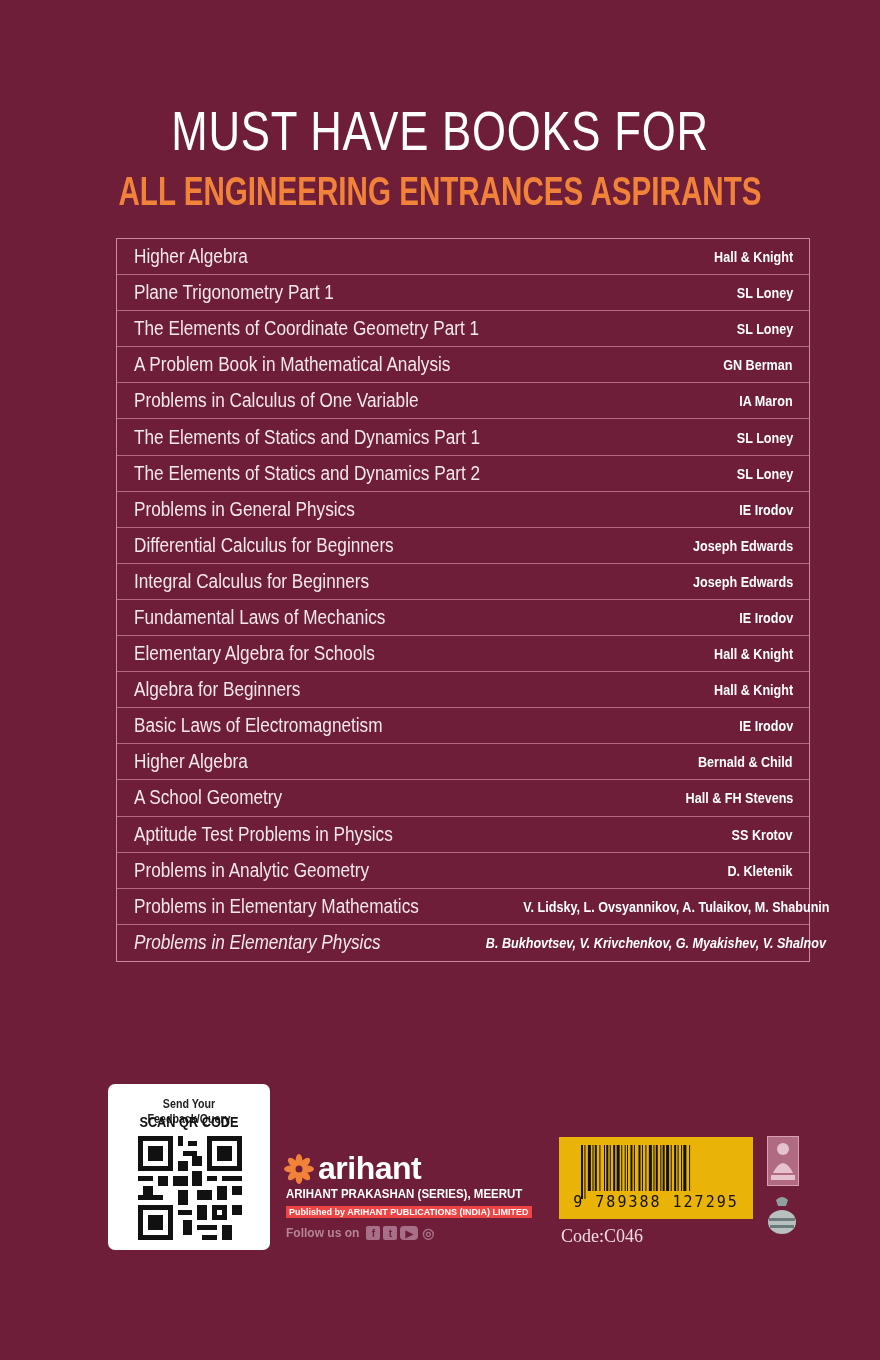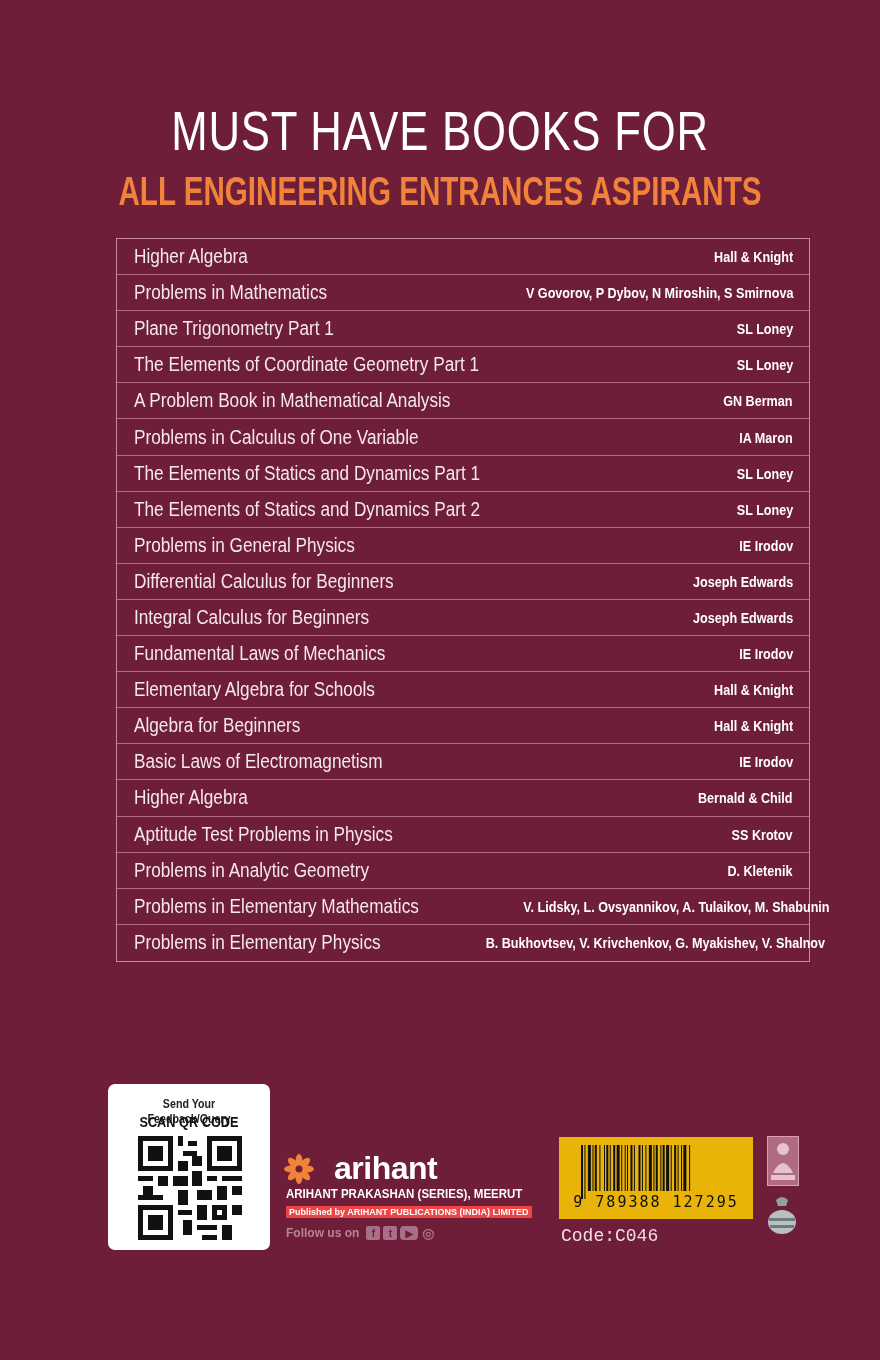--- a/index.html
+++ b/index.html
@@ -22,21 +22,21 @@
   .table {
     position:absolute; left:116px; top:238px; width:694px;
     border:1.5px solid #c98a9d;
     box-sizing:border-box;
   }
   .row {
     height:36.1px; display:flex; align-items:center; justify-content:space-between;
     border-bottom:1.5px solid #b46a84; box-sizing:border-box;
     padding:0 16px 0 17px;
   }
-  .row:last-child { border-bottom:none; }
+  .row:last-child { border-bottom:none;font-style:italic; }
   .book {
     color:#f4e8ec; font-size:20px; white-space:nowrap;
     transform:scaleX(0.86); transform-origin:left center;
   }
   .author {
     color:#ffffff; font-size:15px; font-weight:bold; white-space:nowrap;
     transform:scaleX(0.84); transform-origin:right center;
   }
   .qr-card {
     position:absolute; left:108px; top:1084px; width:162px; height:166px;
@@ -47,21 +47,21 @@
     font-size:13px; font-weight:bold; color:#222; transform:scaleX(0.82);
   }
   .qr-l2 {
     position:absolute; top:29px; left:0; width:162px; text-align:center;
     font-size:15px; font-weight:bold; color:#111; transform:scaleX(0.85);
   }
   .qr {
     position:absolute; left:30px; top:52px; width:104px; height:104px;
   }
   .logo-row {
-    position:absolute; left:284px; top:1150px; display:flex; align-items:center;gap:16px;
+    position:absolute; left:284px; top:1150px; display:flex; align-items:center;
   }
   .logo-text { color:#fff; font-size:32px; font-weight:bold; margin-left:4px; letter-spacing:-0.5px; }
   .pub-name {
     position:absolute; left:286px; top:1187px; color:#fff; font-size:12.5px; font-weight:bold;
     transform:scaleX(0.92); transform-origin:left center; white-space:nowrap;
   }
   .pub-strip {
     position:absolute; left:286px; top:1206px; background:#ef4444; color:#fff;
     font-size:9px; font-weight:bold; padding:1px 3px; white-space:nowrap;
   }
@@ -76,21 +76,21 @@
   .barcode-box {
     position:absolute; left:559px; top:1137px; width:194px; height:82px; background:#eab308;
   }
   .barcode-bars { position:absolute; left:22px; top:8px; width:158px; height:54px; }
   .barcode-num {
     position:absolute; left:8px; top:56px; width:178px; text-align:center;
     font-family:"DejaVu Sans Mono", monospace; font-size:15px; color:#111; letter-spacing:2px;
   }
   .code {
     position:absolute; left:561px; top:1226px; color:#f1dbe3; font-size:18px;
-    font-family:Liberation Mono, monospace;
+    font-family:Liberation Serif, serif;
   }
   .emblem1 {
     position:absolute; left:767px; top:1136px; width:30px; height:48px;
     background:#b06a82; border:1px solid #d9a0b4;
   }
   .emblem2 {
     position:absolute; left:766px; top:1196px; width:32px; height:40px;
   }
 </style>
 </head>
@@ -98,24 +98,20 @@
 
 <div class="title1">MUST HAVE BOOKS FOR</div>
 <div class="title2">ALL ENGINEERING ENTRANCES ASPIRANTS</div>
 
 <div class="table" id="booktable">
     <div class="row">
       <span class="book">Higher Algebra</span>
       <span class="author">Hall &amp; Knight</span>
     </div>
     <div class="row">
-      <span class="book">Problems in Mathematics</span>
-      <span class="author">V Govorov,  P Dybov,  N Miroshin,  S Smirnova</span>
-    </div>
-    <div class="row">
       <span class="book">Plane Trigonometry Part 1</span>
       <span class="author">SL Loney</span>
     </div>
     <div class="row">
       <span class="book">The Elements of Coordinate Geometry Part 1</span>
       <span class="author">SL Loney</span>
     </div>
     <div class="row">
       <span class="book">A Problem Book in Mathematical Analysis</span>
       <span class="author">GN Berman</span>
@@ -156,20 +152,24 @@
       <span class="book">Algebra for Beginners</span>
       <span class="author">Hall &amp; Knight</span>
     </div>
     <div class="row">
       <span class="book">Basic Laws of Electromagnetism</span>
       <span class="author">IE Irodov</span>
     </div>
     <div class="row">
       <span class="book">Higher Algebra</span>
       <span class="author">Bernald &amp; Child</span>
+    </div>
+    <div class="row">
+      <span class="book">A School Geometry</span>
+      <span class="author">Hall &amp; FH Stevens</span>
     </div>
     <div class="row">
       <span class="book">Aptitude Test Problems in Physics</span>
       <span class="author">SS Krotov</span>
     </div>
     <div class="row">
       <span class="book">Problems in Analytic Geometry</span>
       <span class="author">D. Kletenik</span>
     </div>
     <div class="row">

